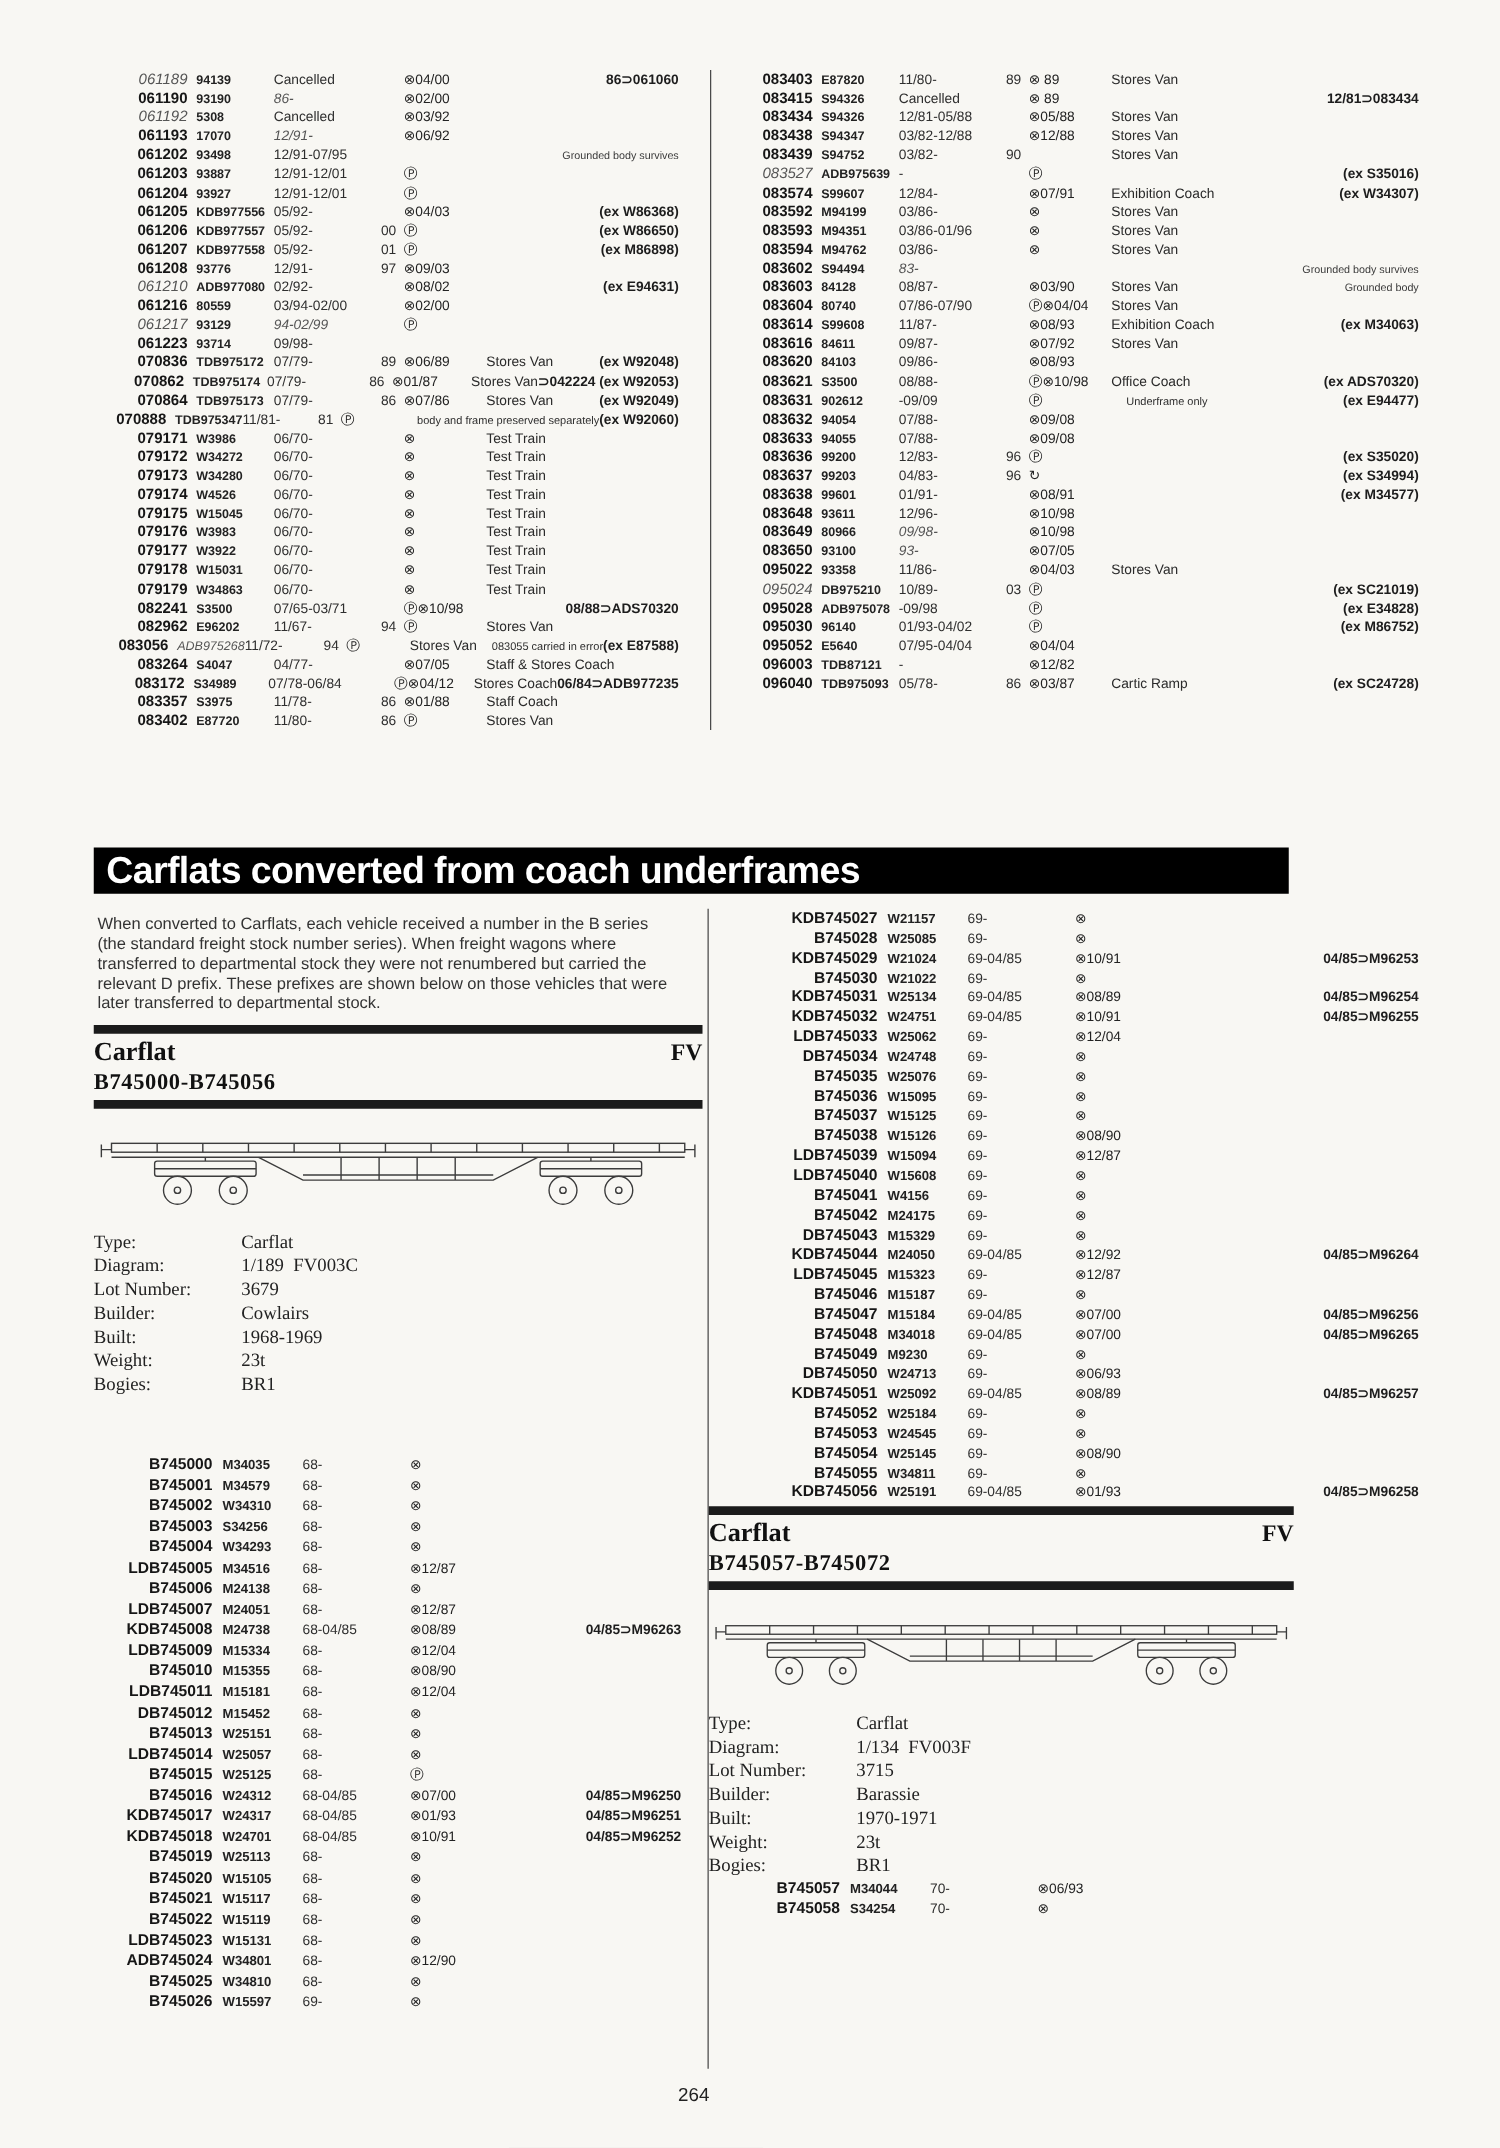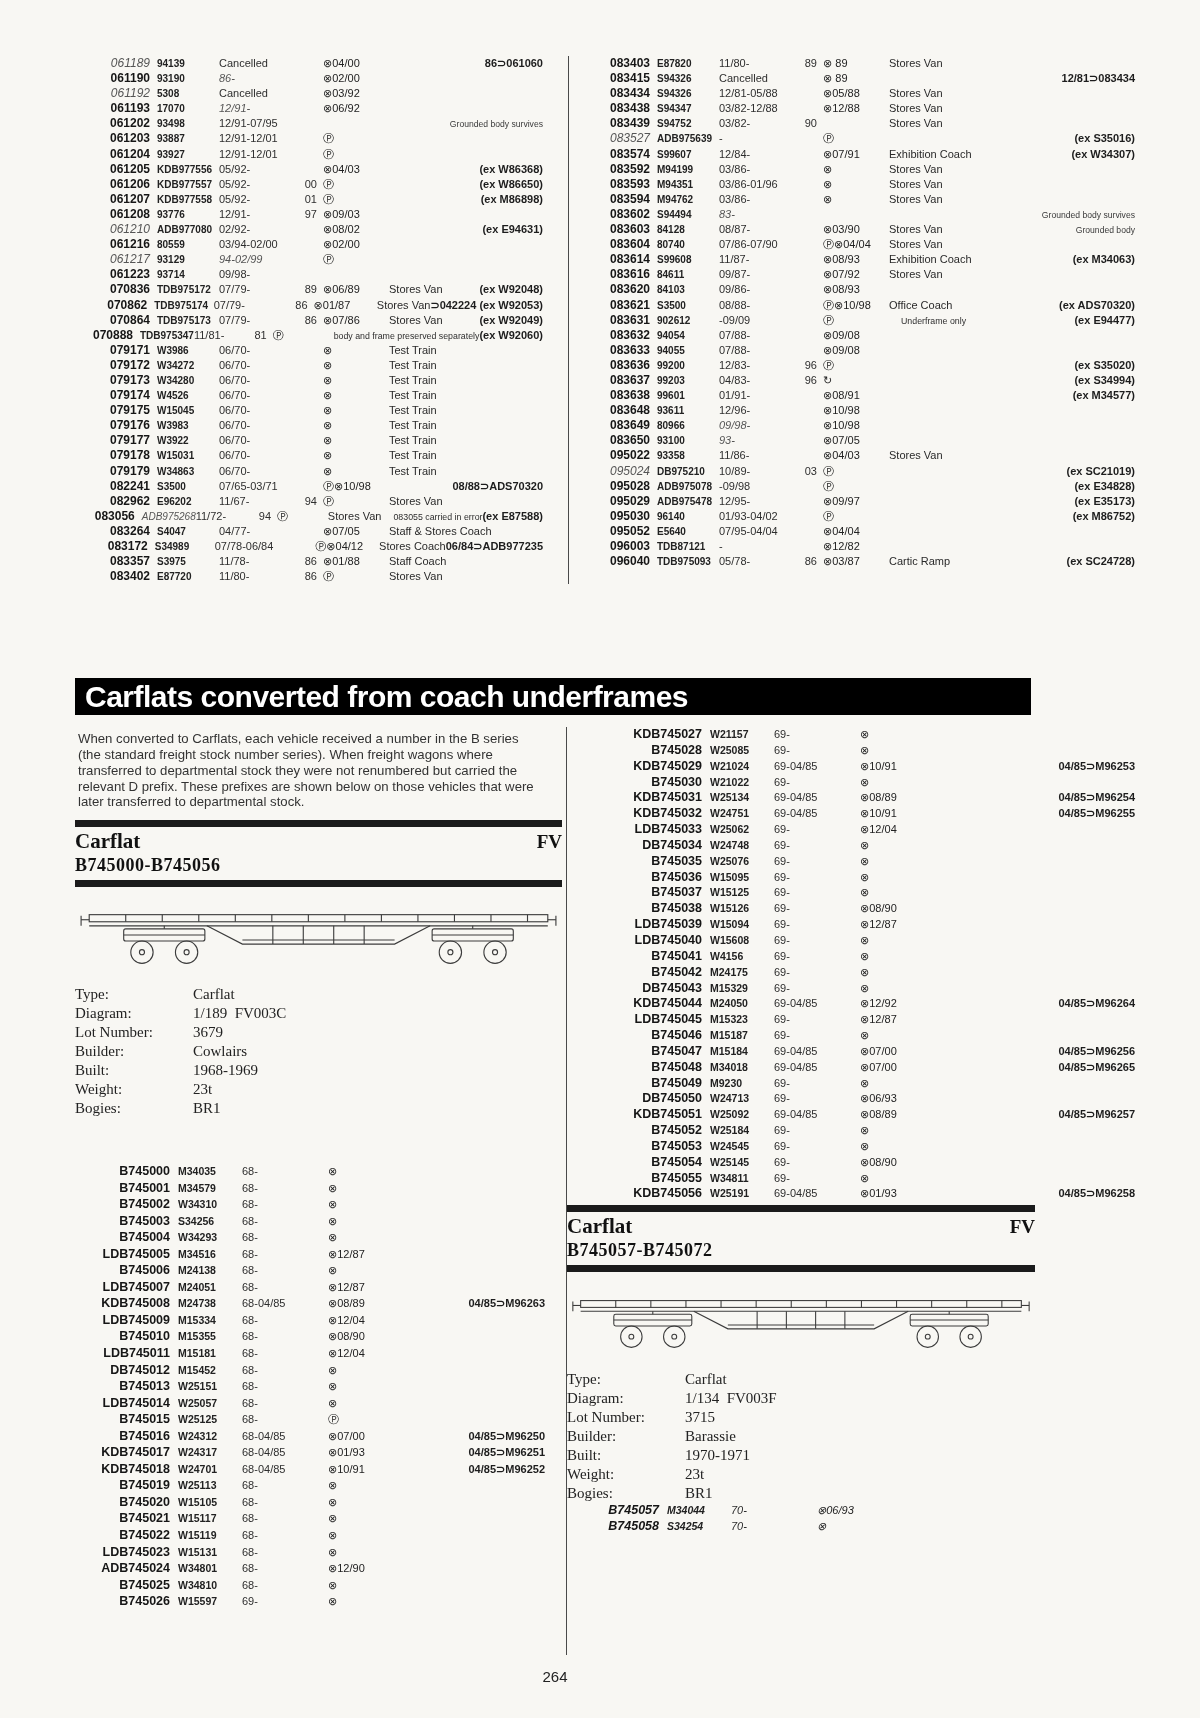--- a/index.html
+++ b/index.html
@@ -32,21 +32,21 @@
   .cf .c-n{width:93px;font-size:12.5px;}
   .cf .c-p{width:64px;padding-left:8px;font-size:10.5px;}
   .cf .c-d{width:86px;}
   .cf .c-s{width:80px;}
   .cfr .c-n{width:118px;font-size:12.5px;}
   .cfr .c-p{width:64px;padding-left:8px;font-size:10.5px;}
   .cfr .c-d{width:86px;}
   .cfr .c-s{width:80px;}
   .cf1l{left:77px;top:1163px;width:468px;}
   .cf1r{left:584px;top:727px;width:551px;}
-  .cf2{left:563px;top:1503px;width:551px;font-style:italic;}
+  .cf2{left:576px;top:1503px;width:551px;}
   .cf2 .c-n{width:96px;}
   
   .vline{position:absolute;width:1px;background:#4a4a4a;}
   .v1{left:568px;top:56px;height:528px;}
   .v2{left:566px;top:727px;height:928px;}
   
   .banner{position:absolute;left:75px;top:678px;width:956px;height:37px;background:#000000;
           color:#fff;font-weight:bold;font-size:30px;line-height:37px;padding-left:10px;
           box-sizing:border-box;letter-spacing:-0.5px;}
   
@@ -135,21 +135,20 @@
       <div class="row"><span class="c-n">083633</span><span class="c-p">94055</span><span class="c-d">07/88-</span><span class="c-a"></span><span class="c-s">⊗09/08</span><span class="c-t"></span><span class="c-r"></span></div>
       <div class="row"><span class="c-n">083636</span><span class="c-p">99200</span><span class="c-d">12/83-</span><span class="c-a">96</span><span class="c-s">Ⓟ</span><span class="c-t"></span><span class="c-r">(ex S35020)</span></div>
       <div class="row"><span class="c-n">083637</span><span class="c-p">99203</span><span class="c-d">04/83-</span><span class="c-a">96</span><span class="c-s">↻</span><span class="c-t"></span><span class="c-r">(ex S34994)</span></div>
       <div class="row"><span class="c-n">083638</span><span class="c-p">99601</span><span class="c-d">01/91-</span><span class="c-a"></span><span class="c-s">⊗08/91</span><span class="c-t"></span><span class="c-r">(ex M34577)</span></div>
       <div class="row"><span class="c-n">083648</span><span class="c-p">93611</span><span class="c-d">12/96-</span><span class="c-a"></span><span class="c-s">⊗10/98</span><span class="c-t"></span><span class="c-r"></span></div>
       <div class="row"><span class="c-n">083649</span><span class="c-p">80966</span><span class="c-d it">09/98-</span><span class="c-a"></span><span class="c-s">⊗10/98</span><span class="c-t"></span><span class="c-r"></span></div>
       <div class="row"><span class="c-n">083650</span><span class="c-p">93100</span><span class="c-d it">93-</span><span class="c-a"></span><span class="c-s">⊗07/05</span><span class="c-t"></span><span class="c-r"></span></div>
       <div class="row"><span class="c-n">095022</span><span class="c-p">93358</span><span class="c-d">11/86-</span><span class="c-a"></span><span class="c-s">⊗04/03</span><span class="c-t">Stores Van</span><span class="c-r"></span></div>
       <div class="row"><span class="c-n it">095024</span><span class="c-p">DB975210</span><span class="c-d">10/89-</span><span class="c-a">03</span><span class="c-s">Ⓟ</span><span class="c-t"></span><span class="c-r">(ex SC21019)</span></div>
       <div class="row"><span class="c-n">095028</span><span class="c-p">ADB975078</span><span class="c-d">-09/98</span><span class="c-a"></span><span class="c-s">Ⓟ</span><span class="c-t"></span><span class="c-r">(ex E34828)</span></div>
-      <div class="row"><span class="c-n">095029</span><span class="c-p">ADB975478</span><span class="c-d">12/95-</span><span class="c-a"></span><span class="c-s">⊗09/97</span><span class="c-t"></span><span class="c-r">(ex E35173)</span></div>
       <div class="row"><span class="c-n">095030</span><span class="c-p">96140</span><span class="c-d">01/93-04/02</span><span class="c-a"></span><span class="c-s">Ⓟ</span><span class="c-t"></span><span class="c-r">(ex M86752)</span></div>
       <div class="row"><span class="c-n">095052</span><span class="c-p">E5640</span><span class="c-d">07/95-04/04</span><span class="c-a"></span><span class="c-s">⊗04/04</span><span class="c-t"></span><span class="c-r"></span></div>
       <div class="row"><span class="c-n">096003</span><span class="c-p">TDB87121</span><span class="c-d">-</span><span class="c-a"></span><span class="c-s">⊗12/82</span><span class="c-t"></span><span class="c-r"></span></div>
       <div class="row"><span class="c-n">096040</span><span class="c-p">TDB975093</span><span class="c-d">05/78-</span><span class="c-a">86</span><span class="c-s">⊗03/87</span><span class="c-t">Cartic Ramp</span><span class="c-r">(ex SC24728)</span></div>
     </div>
 
   <div class="banner">
     <span>Carflats converted from coach underframes</span>
   </div>
 

